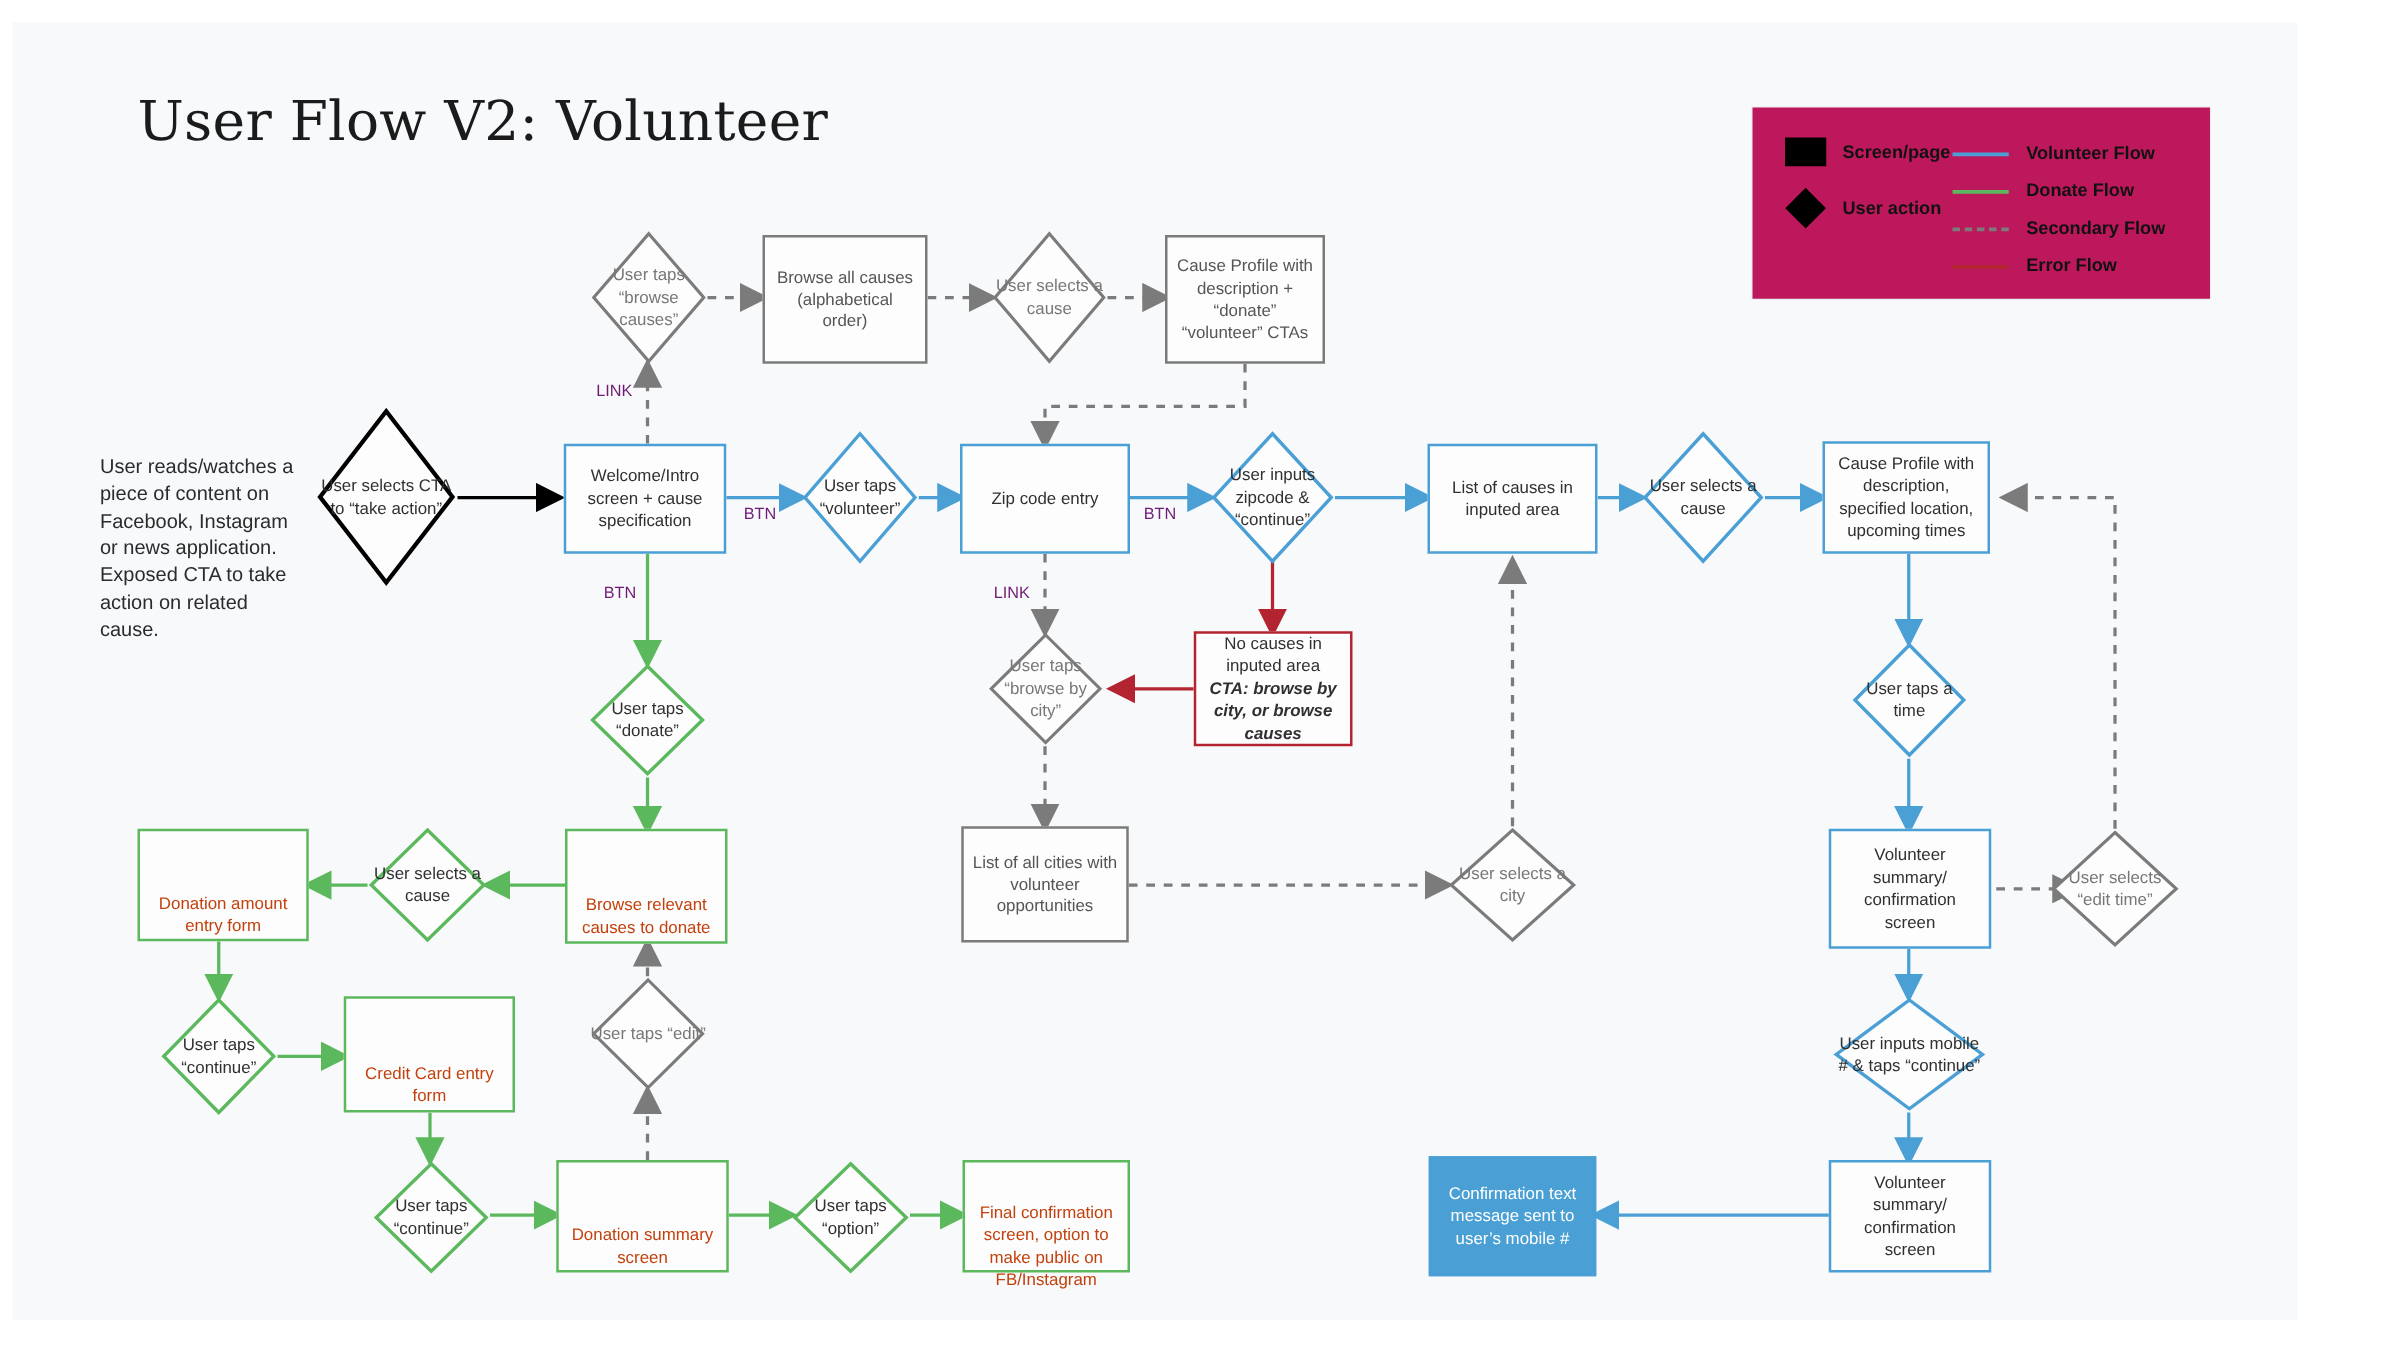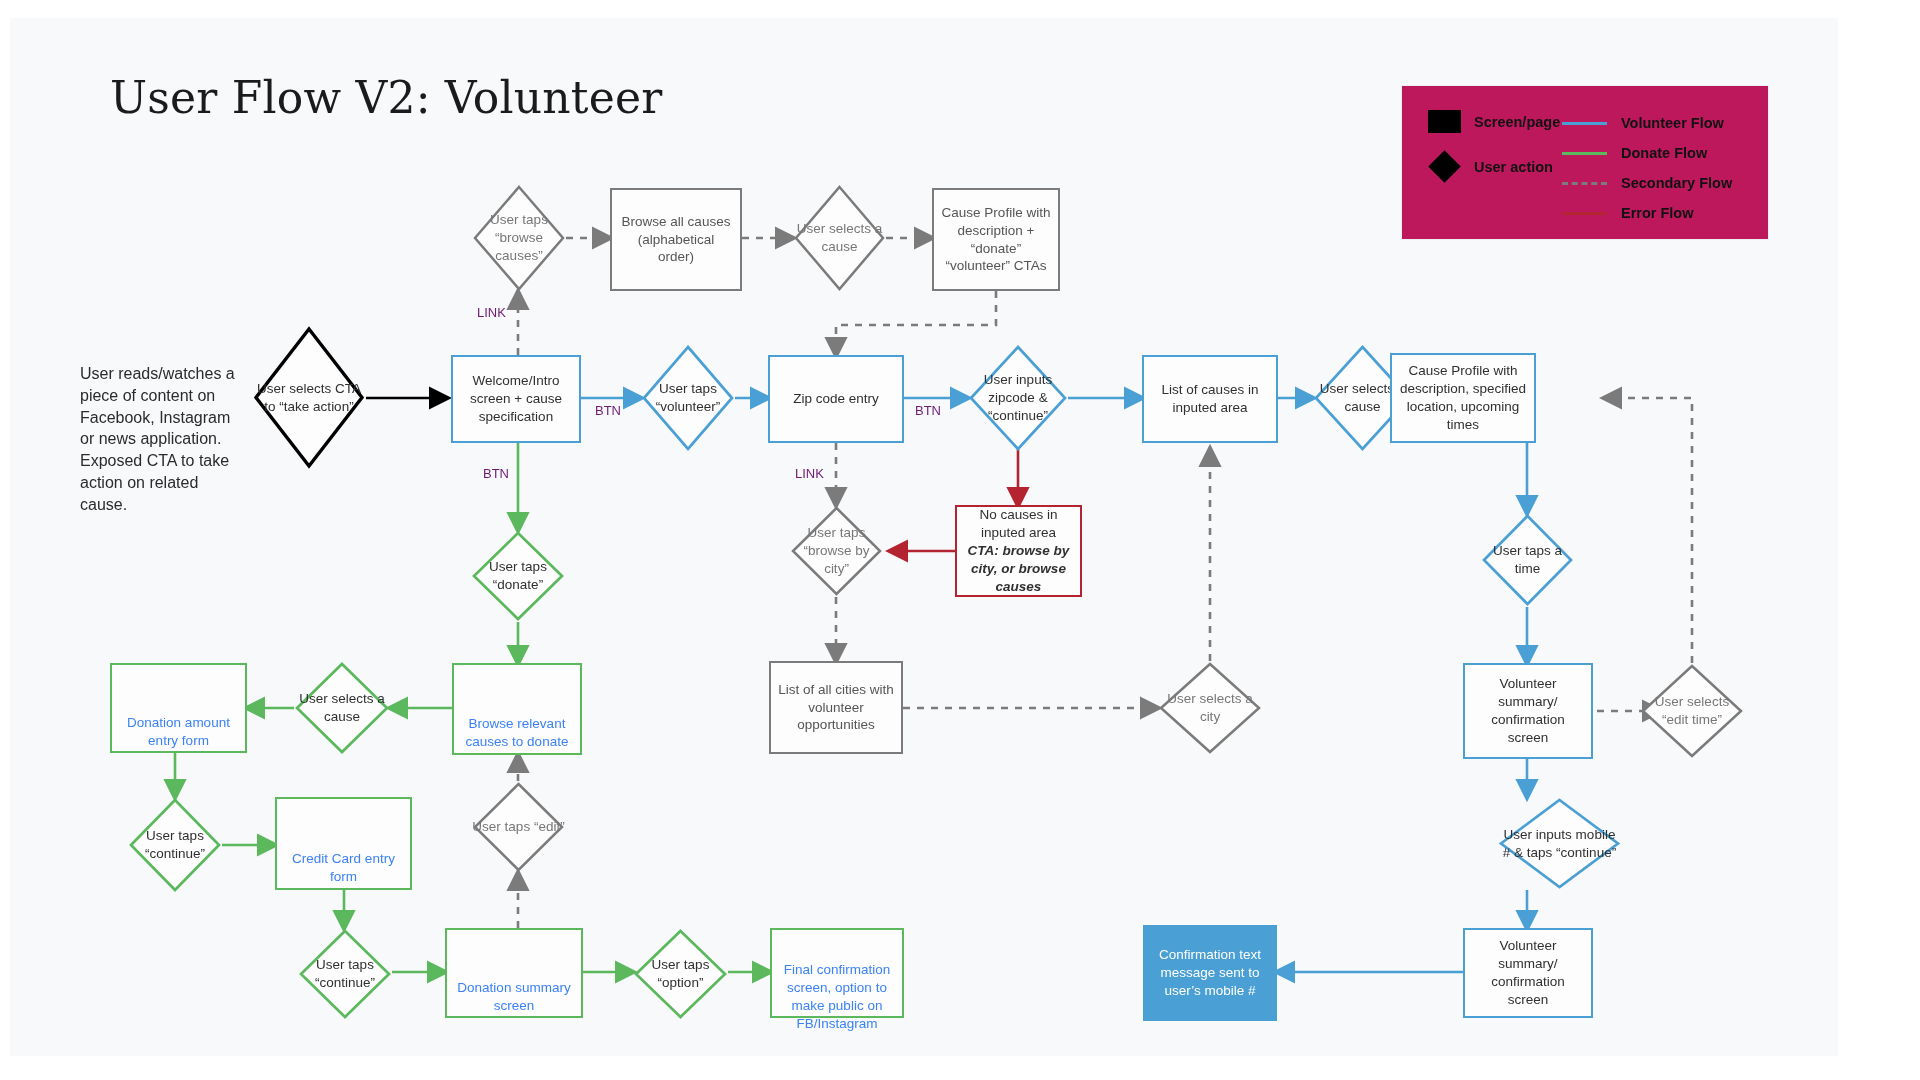--- a/index.html
+++ b/index.html
@@ -58,21 +58,21 @@
   .box{
     background:#fdfdfd;
     border:2.5px solid #7b7b7b;
     display:flex;align-items:center;justify-content:center;
     text-align:center;
   }
   .box .t{font-size:13.5px;line-height:1.33;color:#555;padding:0 6px;}
   .box.blue{border-color:#4a9fd4;}
   .box.blue .t{color:#303030;}
   .box.green{border-color:#5cb85c;}
-  .box.green .t{color:#3b82f6;margin-top:48px;}
+  .box.green .t{color:#c2410c;margin-top:48px;}
   .box.red{border-color:#b32430;}
   .box.red .t{color:#303030;}
   .box.filled{background:#4a9fd4;border-color:#4a9fd4;}
   .box.filled .t{color:#ffffff;}
 
   .dia{position:absolute;z-index:20;}
   .dia .shape{
     position:absolute;left:0;top:0;width:100%;height:100%;
   }
   .dia .t{
@@ -287,21 +287,21 @@
     <span class="t">List of causes in inputed area</span>
   </div>
 
   <div class="dia blue" style="left:1313px;top:344px;width:99px;height:108px;">
     <svg class="shape" viewBox="0 0 99 108" preserveAspectRatio="none">
       <polygon points="49.5,3 96,54 49.5,105 3,54" fill="#fdfdfd" stroke="#4a9fd4" stroke-width="2.7"></polygon>
       </svg>
     <div class="t">User selects a cause</div>
   </div>
 
-  <div class="node box blue" style="left:1390px;top:353px;width:146px;height:90px;">
+  <div class="node box blue" style="left:1458px;top:353px;width:134px;height:90px;">
     <span class="t">Cause Profile with description, specified location, upcoming times</span>
   </div>
 
   <div class="elabel" style="left:595px;top:403px;">BTN</div>
   <div class="elabel" style="left:915px;top:403px;">BTN</div>
   <div class="elabel" style="left:483px;top:466px;">BTN</div>
   <div class="elabel" style="left:795px;top:466px;">LINK</div>
 
   <div class="node box red" style="left:955px;top:505px;width:127px;height:92px;flex-direction:column;">
     <span class="t">No causes in inputed area</span>
@@ -337,21 +337,21 @@
     <span class="t">Volunteer summary/ confirmation screen</span>
   </div>
 
   <div class="dia" style="left:1640px;top:663px;width:104px;height:96px;">
     <svg class="shape" viewBox="0 0 104 96" preserveAspectRatio="none">
       <polygon points="52,3 101,48 52,93 3,48" fill="#fdfdfd" stroke="#7b7b7b" stroke-width="2.5"></polygon>
       </svg>
     <div class="t">User selects “edit time”</div>
   </div>
 
-  <div class="dia blue" style="left:1498px;top:797px;width:123px;height:93px;">
+  <div class="dia blue" style="left:1466px;top:797px;width:123px;height:93px;">
     <svg class="shape" viewBox="0 0 123 93" preserveAspectRatio="none">
       <polygon points="61.5,3 120,46.5 61.5,90 3,46.5" fill="#fdfdfd" stroke="#4a9fd4" stroke-width="2.7"></polygon>
       </svg>
     <div class="t">User inputs mobile # &amp; taps “continue”</div>
   </div>
 
   <div class="node box blue" style="left:1463px;top:928px;width:130px;height:90px;">
     <span class="t">Volunteer summary/ confirmation screen</span>
   </div>
 

